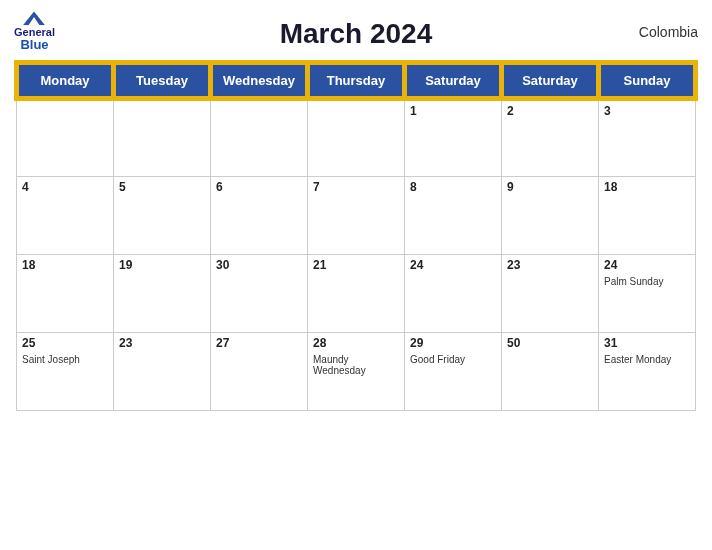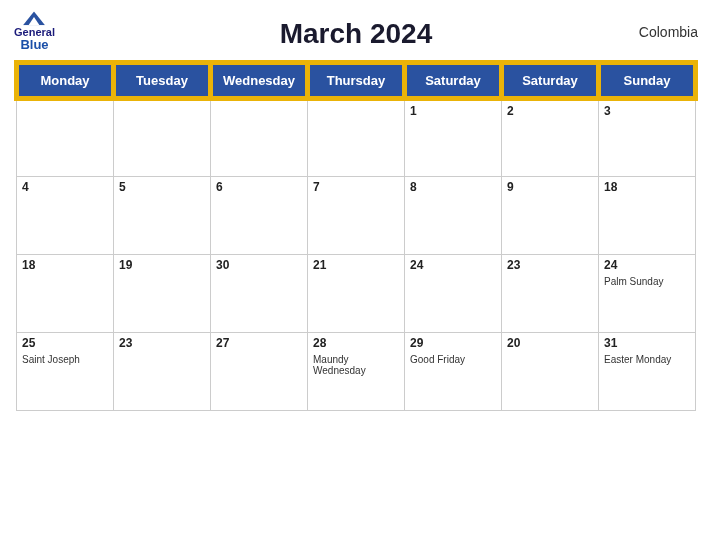--- a/index.html
+++ b/index.html
@@ -207,21 +207,21 @@
           </td>
           <td>
             <span class="day-number">28</span>
             <span class="holiday-name">Maundy Wednesday</span>
           </td>
           <td>
             <span class="day-number">29</span>
             <span class="holiday-name">Good Friday</span>
           </td>
           <td>
-            <span class="day-number">20</span>
+            <span class="day-number">50</span>
           </td>
           <td>
             <span class="day-number">31</span>
             <span class="holiday-name">Easter Monday</span>
           </td>
         </tr>
       </tbody>
   </table>
 </div>
 

